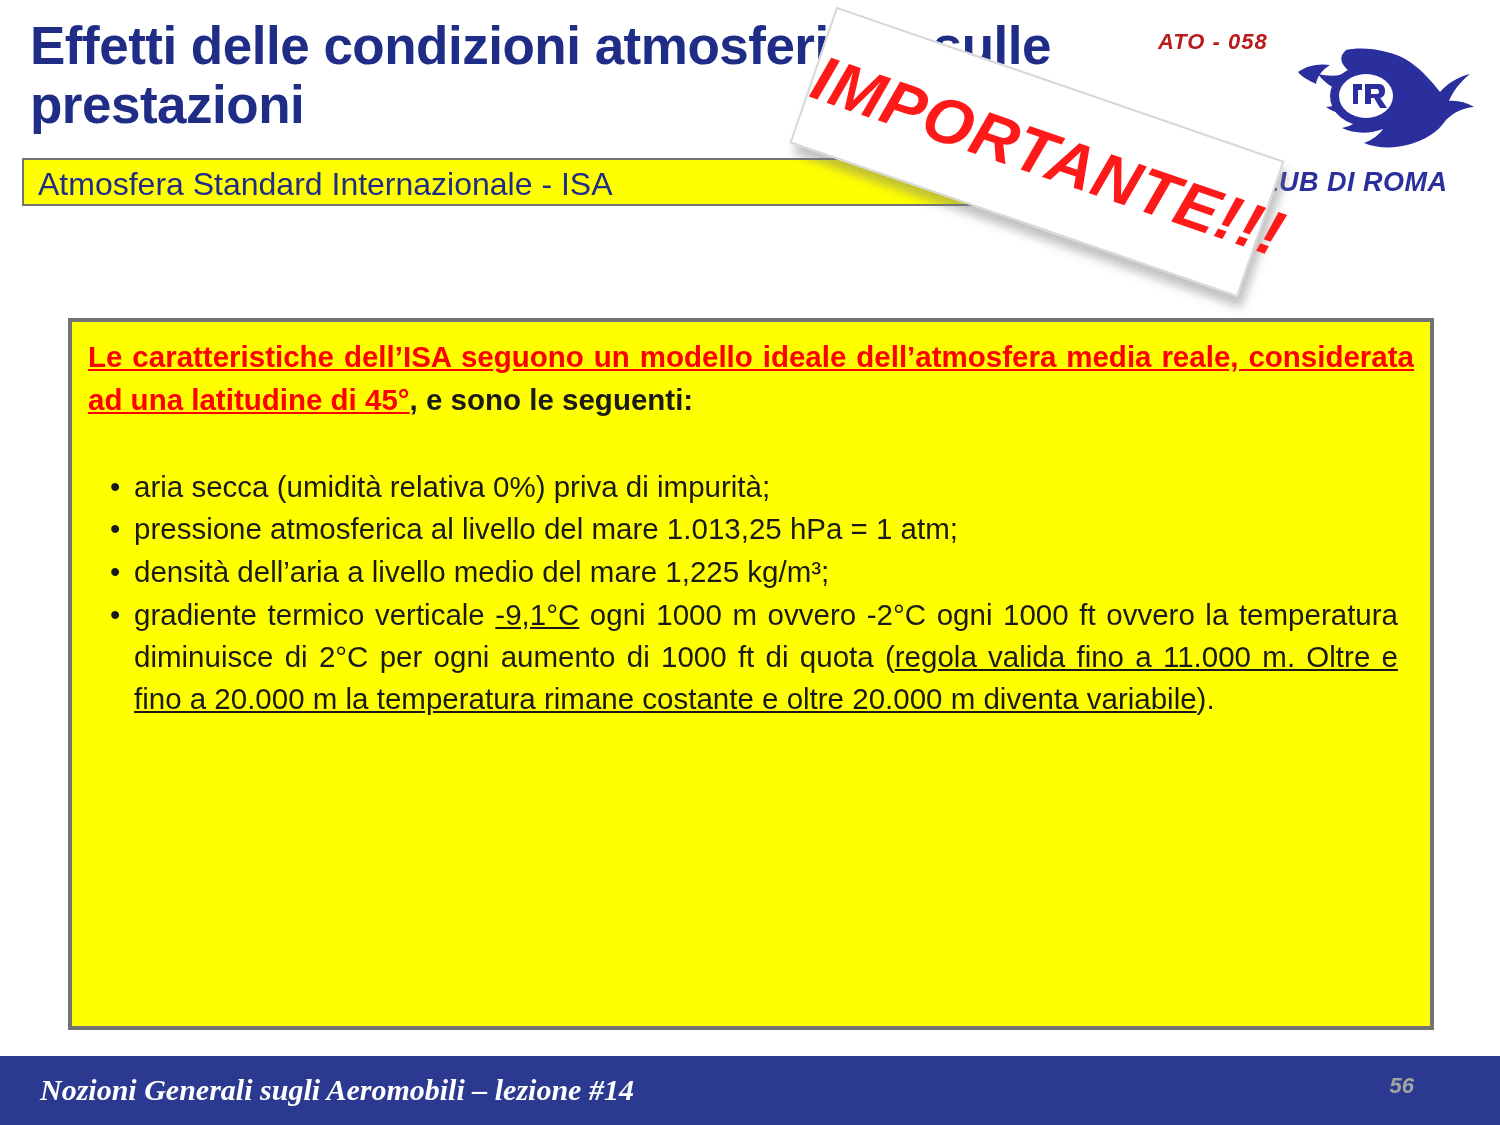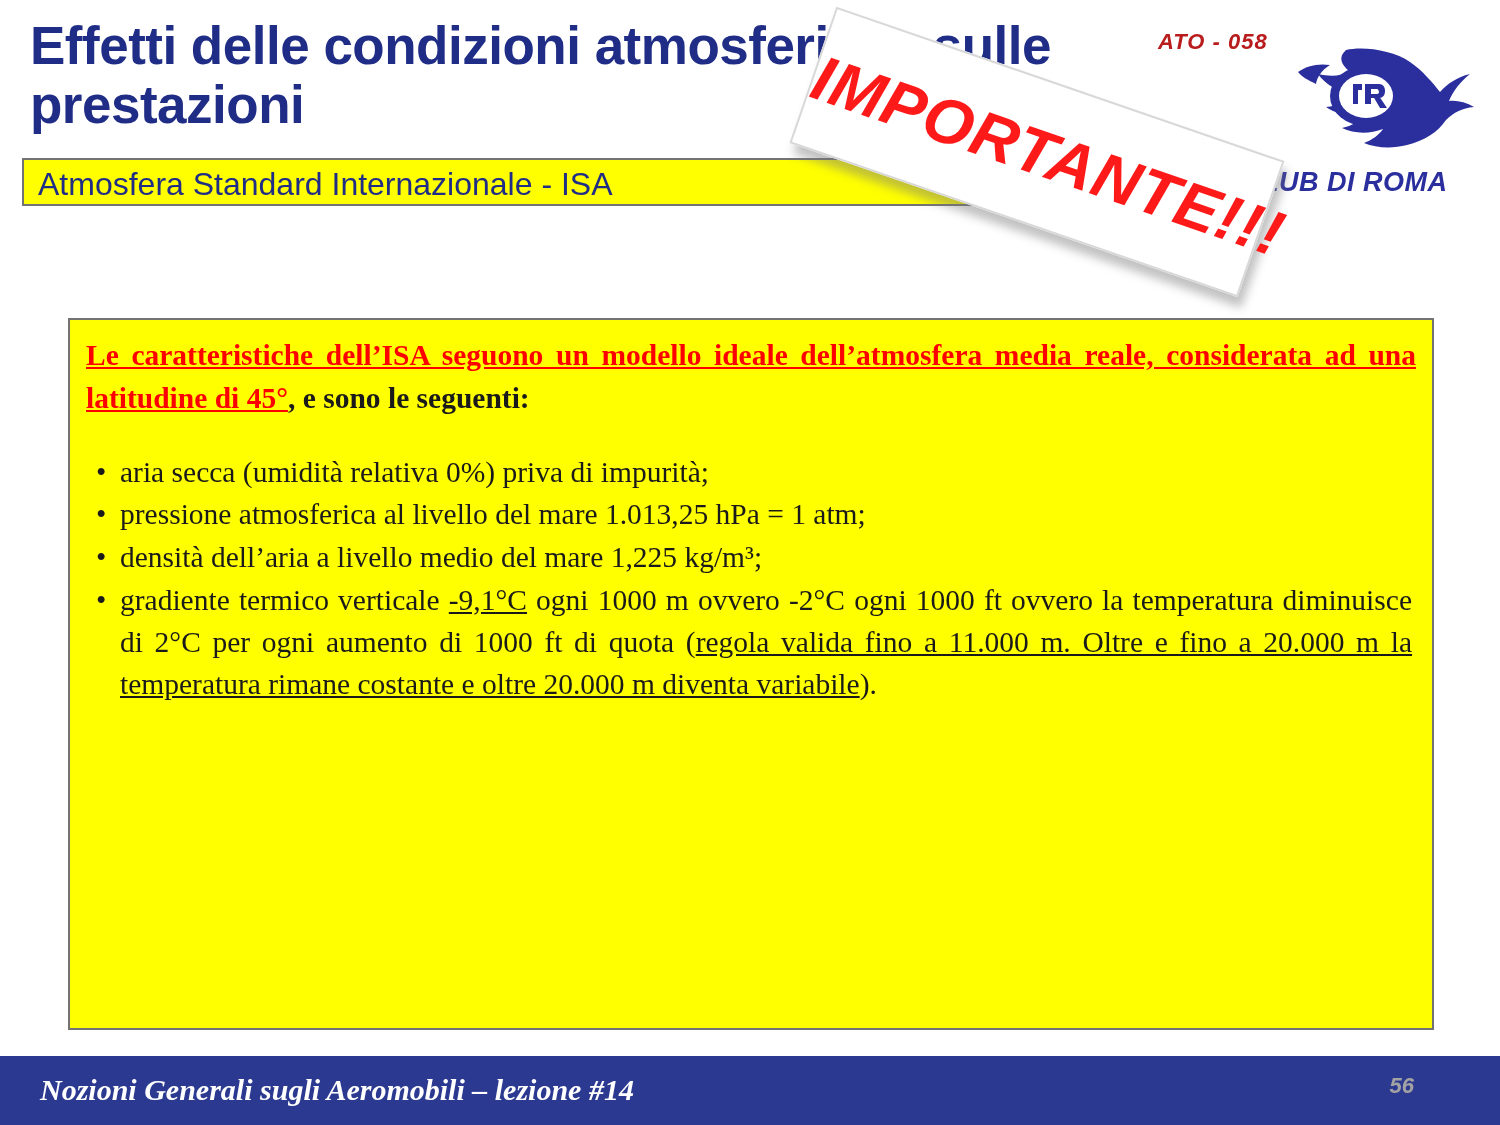--- a/index.html
+++ b/index.html
@@ -114,45 +114,44 @@
   }
 
   
   .content-box {
     position: absolute;
     left: 68px;
     top: 318px;
     width: 1366px;
     height: 712px;
     background: #ffff00;
-    border: 2px solid #737373;
+    border: 4px solid #737373;
     box-sizing: border-box;
     padding: 14px 16px 0 16px;
     z-index: 2;
-    font-family: Liberation Serif, serif;
   }
   .intro {
     font-size: 29.5px;
     line-height: 1.45;
     color: #1a1a1a;
     text-align: justify;
     font-weight: bold;
     margin: 0 0 6px 0;
   }
   .intro .red-u {
     color: #ff0000;
     text-decoration: underline;
   }
   .intro .black-rest {
     color: #1a1a1a;
     font-weight: bold;
   }
   ul.bullets {
     list-style: none;
-    margin: 4px;
+    margin: 16px;
     padding: 0;
   }
   ul.bullets li {
     position: relative;
     font-size: 29.5px;
     line-height: 1.42;
     color: #1a1a1a;
     text-align: justify;
     padding-left: 30px;
     margin-bottom: 1px;

